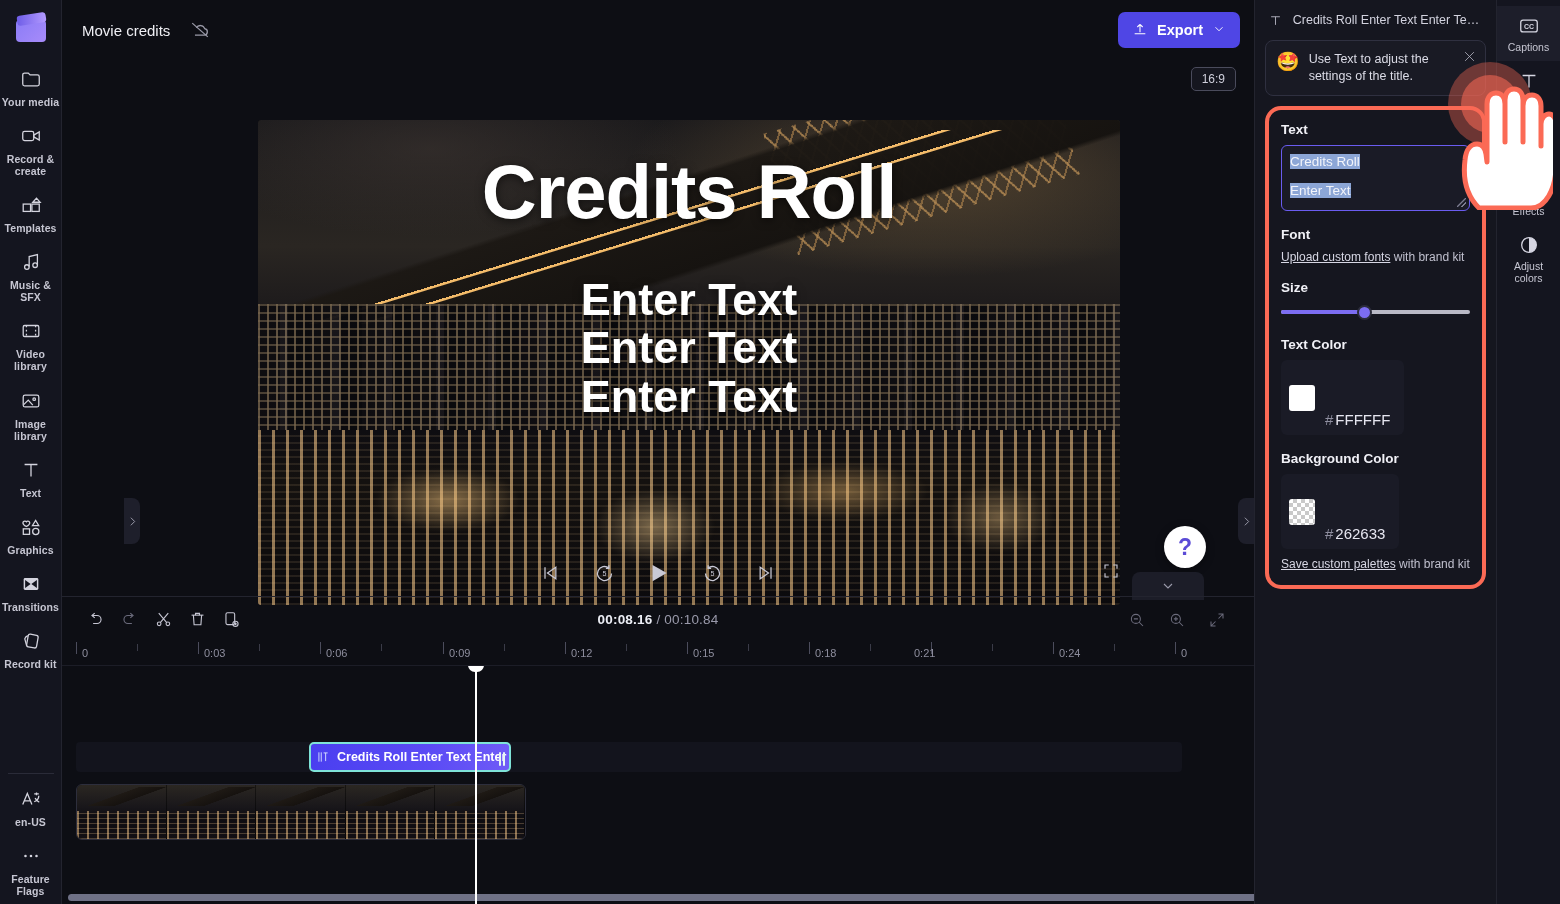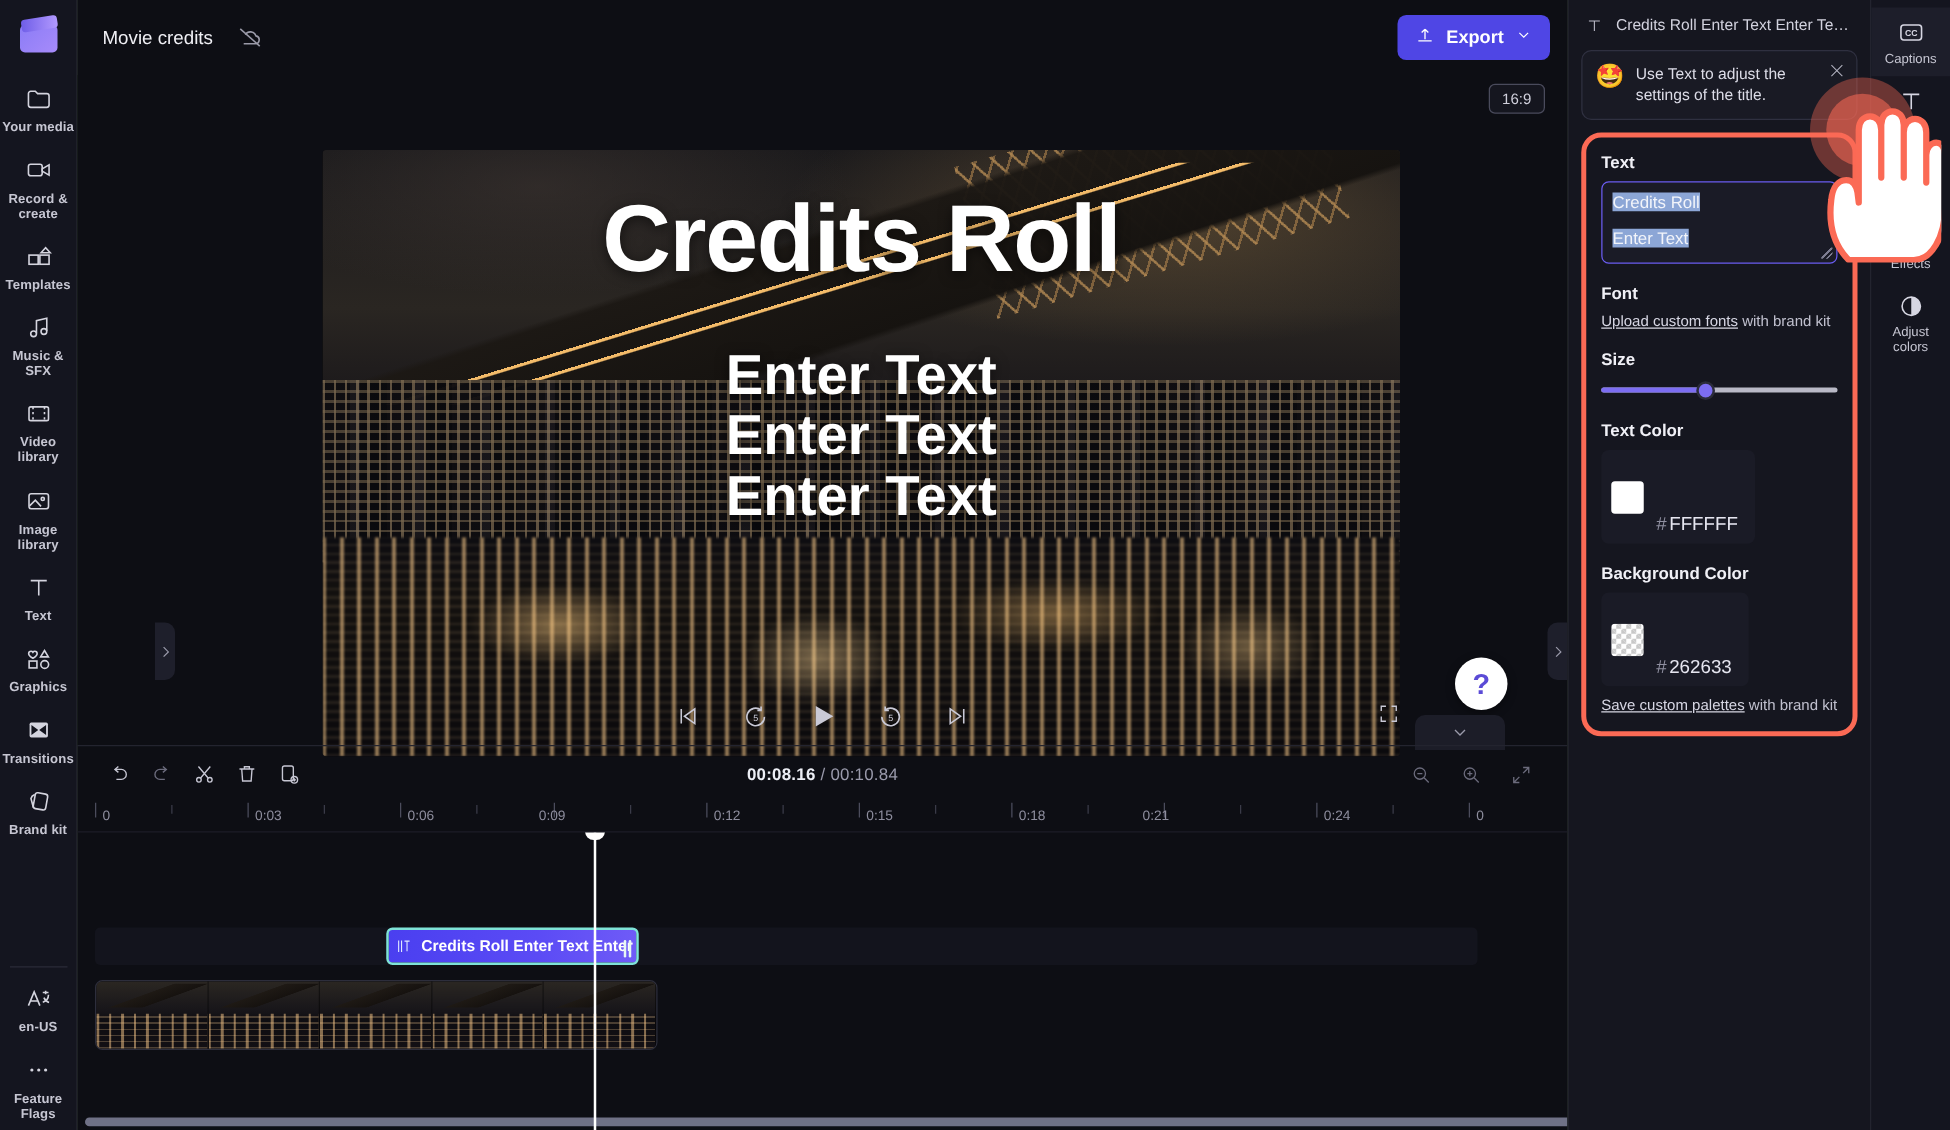--- a/index.html
+++ b/index.html
@@ -498,21 +498,21 @@
       <span class="rail-label">Transitions</span>
     </div>
 
     <div class="rail-item">
       <span class="ico">
           <svg viewBox="0 0 24 24" width="22" height="22">
             <rect x="8" y="5" width="11" height="14" rx="2.2" transform="rotate(10 13 12)"></rect>
             <path d="M8.5 6.2C6.6 7 5.6 8 5.2 9.6l2.1 7.8"></path>
           </svg>
         </span>
-      <span class="rail-label">Brand kit</span>
+      <span class="rail-label">Record kit</span>
     </div>
 
     <div class="rail-spacer"></div>
     <div class="rail-divider"></div>
 
     <div class="rail-item">
       <span class="ico">
           <svg viewBox="0 0 24 24" width="22" height="22">
             <path d="M3 18l5-12 5 12M5 14h6"></path>
             <path d="M15.5 6.5h5M18 5v3M20.5 8.5c0 3-2 5.5-5 6.5"></path>
@@ -706,21 +706,21 @@
         <div class="tick" style="left:14px"></div>
           <div class="tick-lbl" style="left:20px">0</div>
         <div class="tick minor" style="left:75px"></div>
         <div class="tick" style="left:136px"></div>
           <div class="tick-lbl" style="left:142px">0:03</div>
         <div class="tick minor" style="left:197px"></div>
         <div class="tick" style="left:258px"></div>
           <div class="tick-lbl" style="left:264px">0:06</div>
         <div class="tick minor" style="left:319px"></div>
         <div class="tick" style="left:381px"></div>
-          <div class="tick-lbl" style="left:369px">0:09</div>
+          <div class="tick-lbl" style="left:387px">0:09</div>
         <div class="tick minor" style="left:442px"></div>
         <div class="tick" style="left:503px"></div>
           <div class="tick-lbl" style="left:509px">0:12</div>
         <div class="tick minor" style="left:564px"></div>
         <div class="tick" style="left:625px"></div>
           <div class="tick-lbl" style="left:631px">0:15</div>
         <div class="tick minor" style="left:686px"></div>
         <div class="tick" style="left:747px"></div>
           <div class="tick-lbl" style="left:753px">0:18</div>
         <div class="tick minor" style="left:808px"></div>

